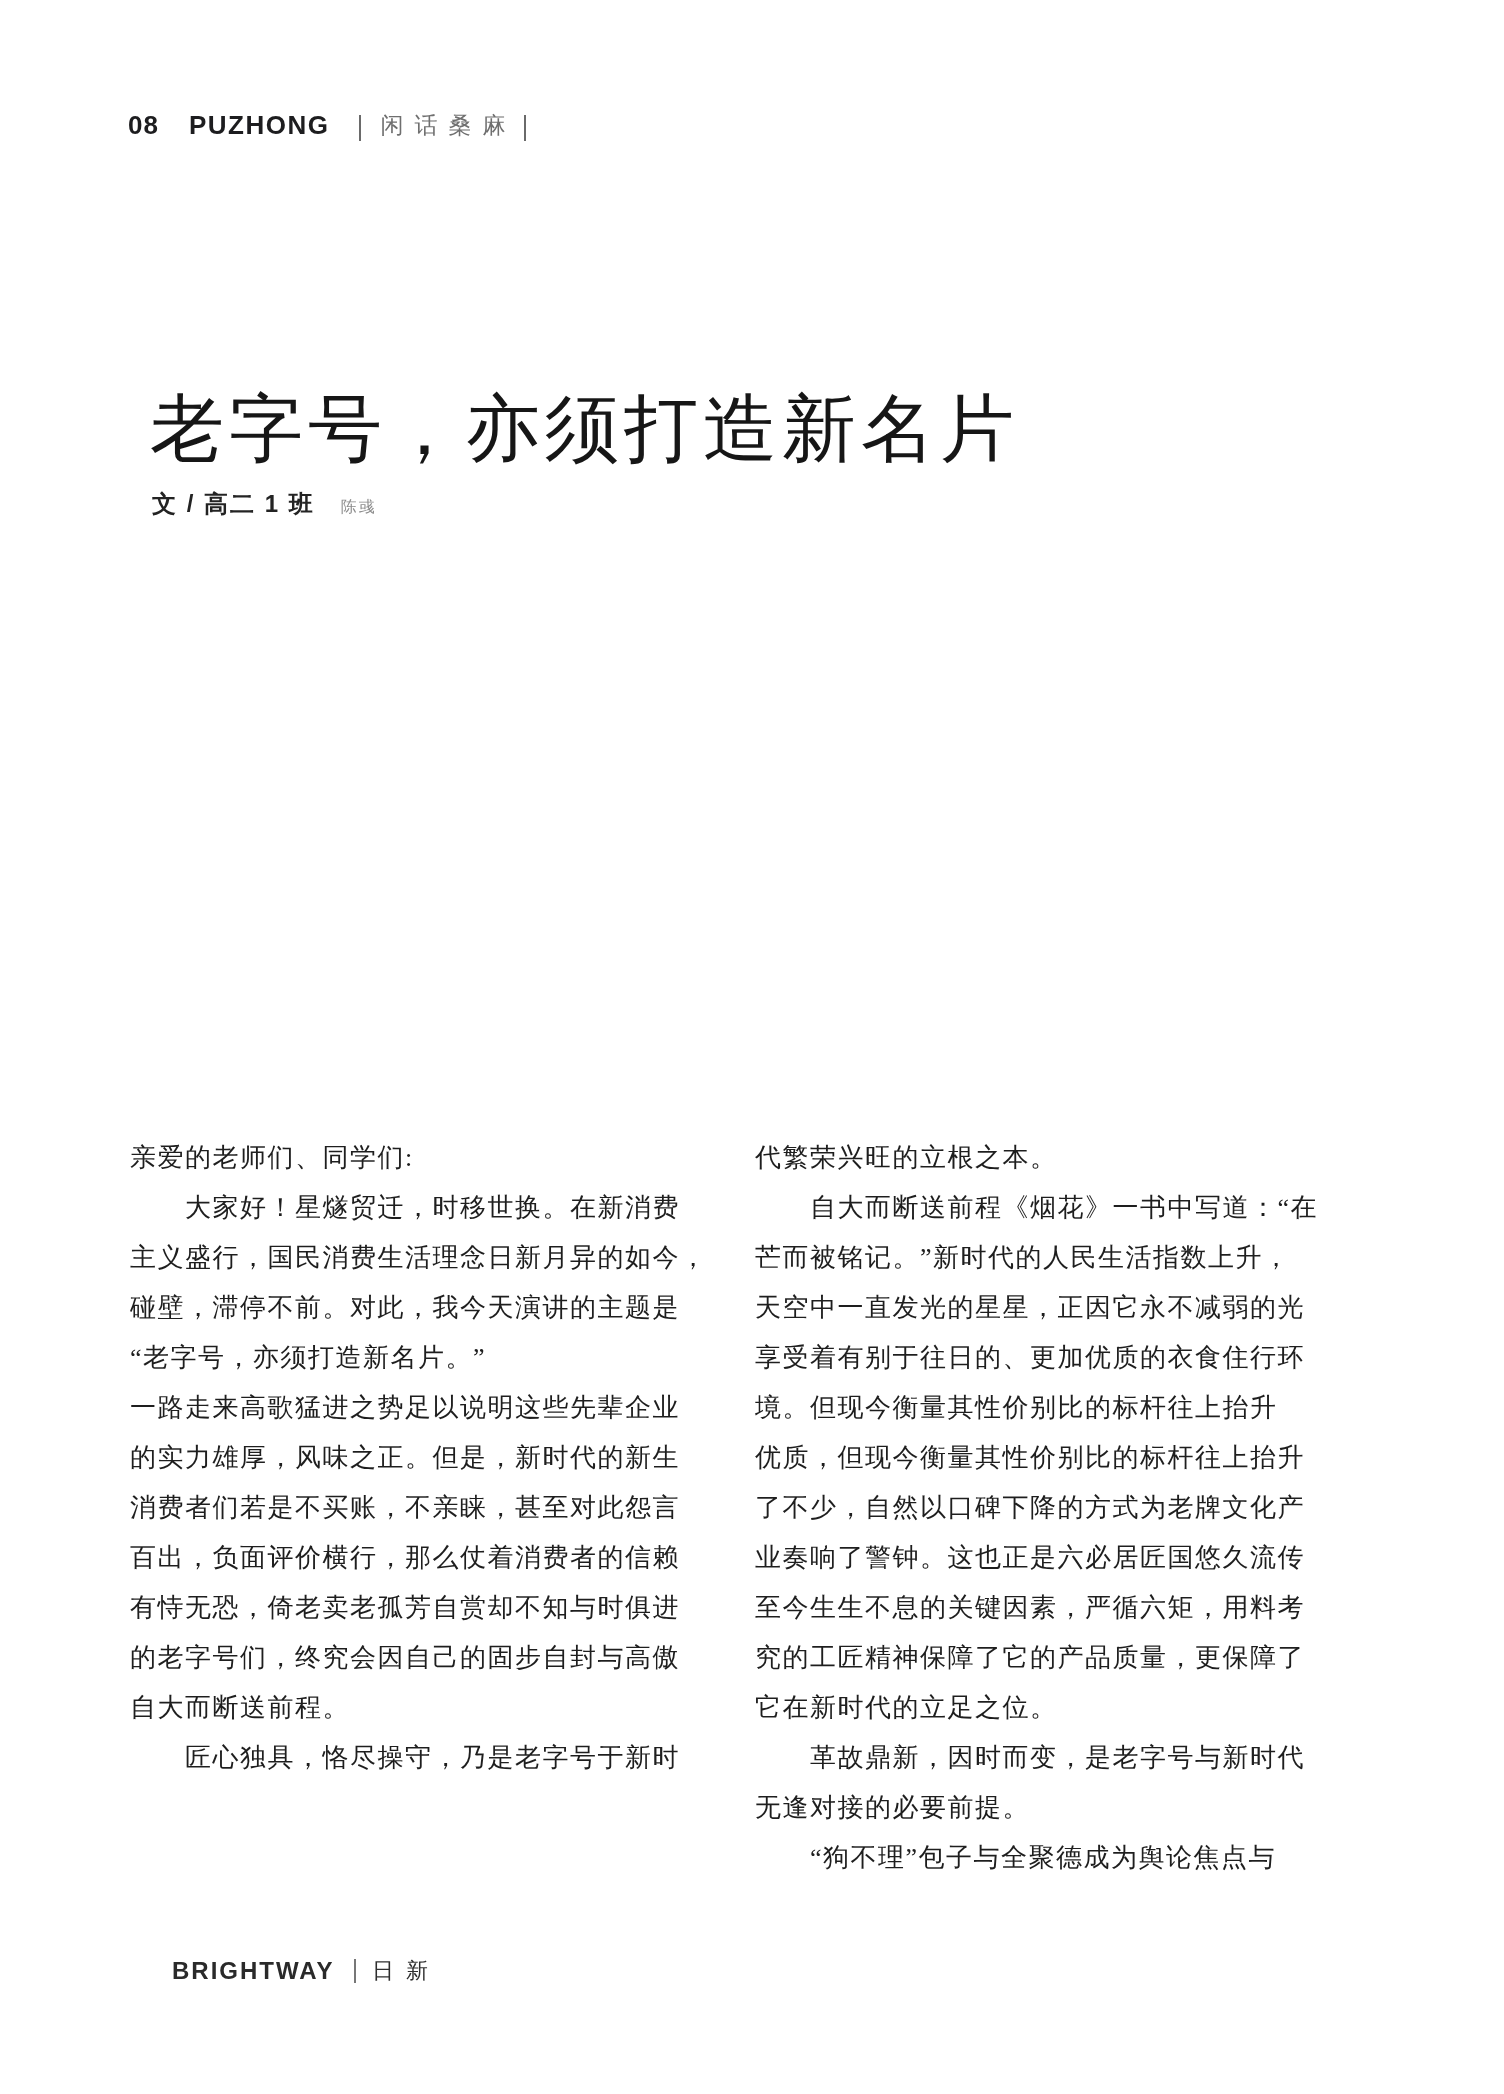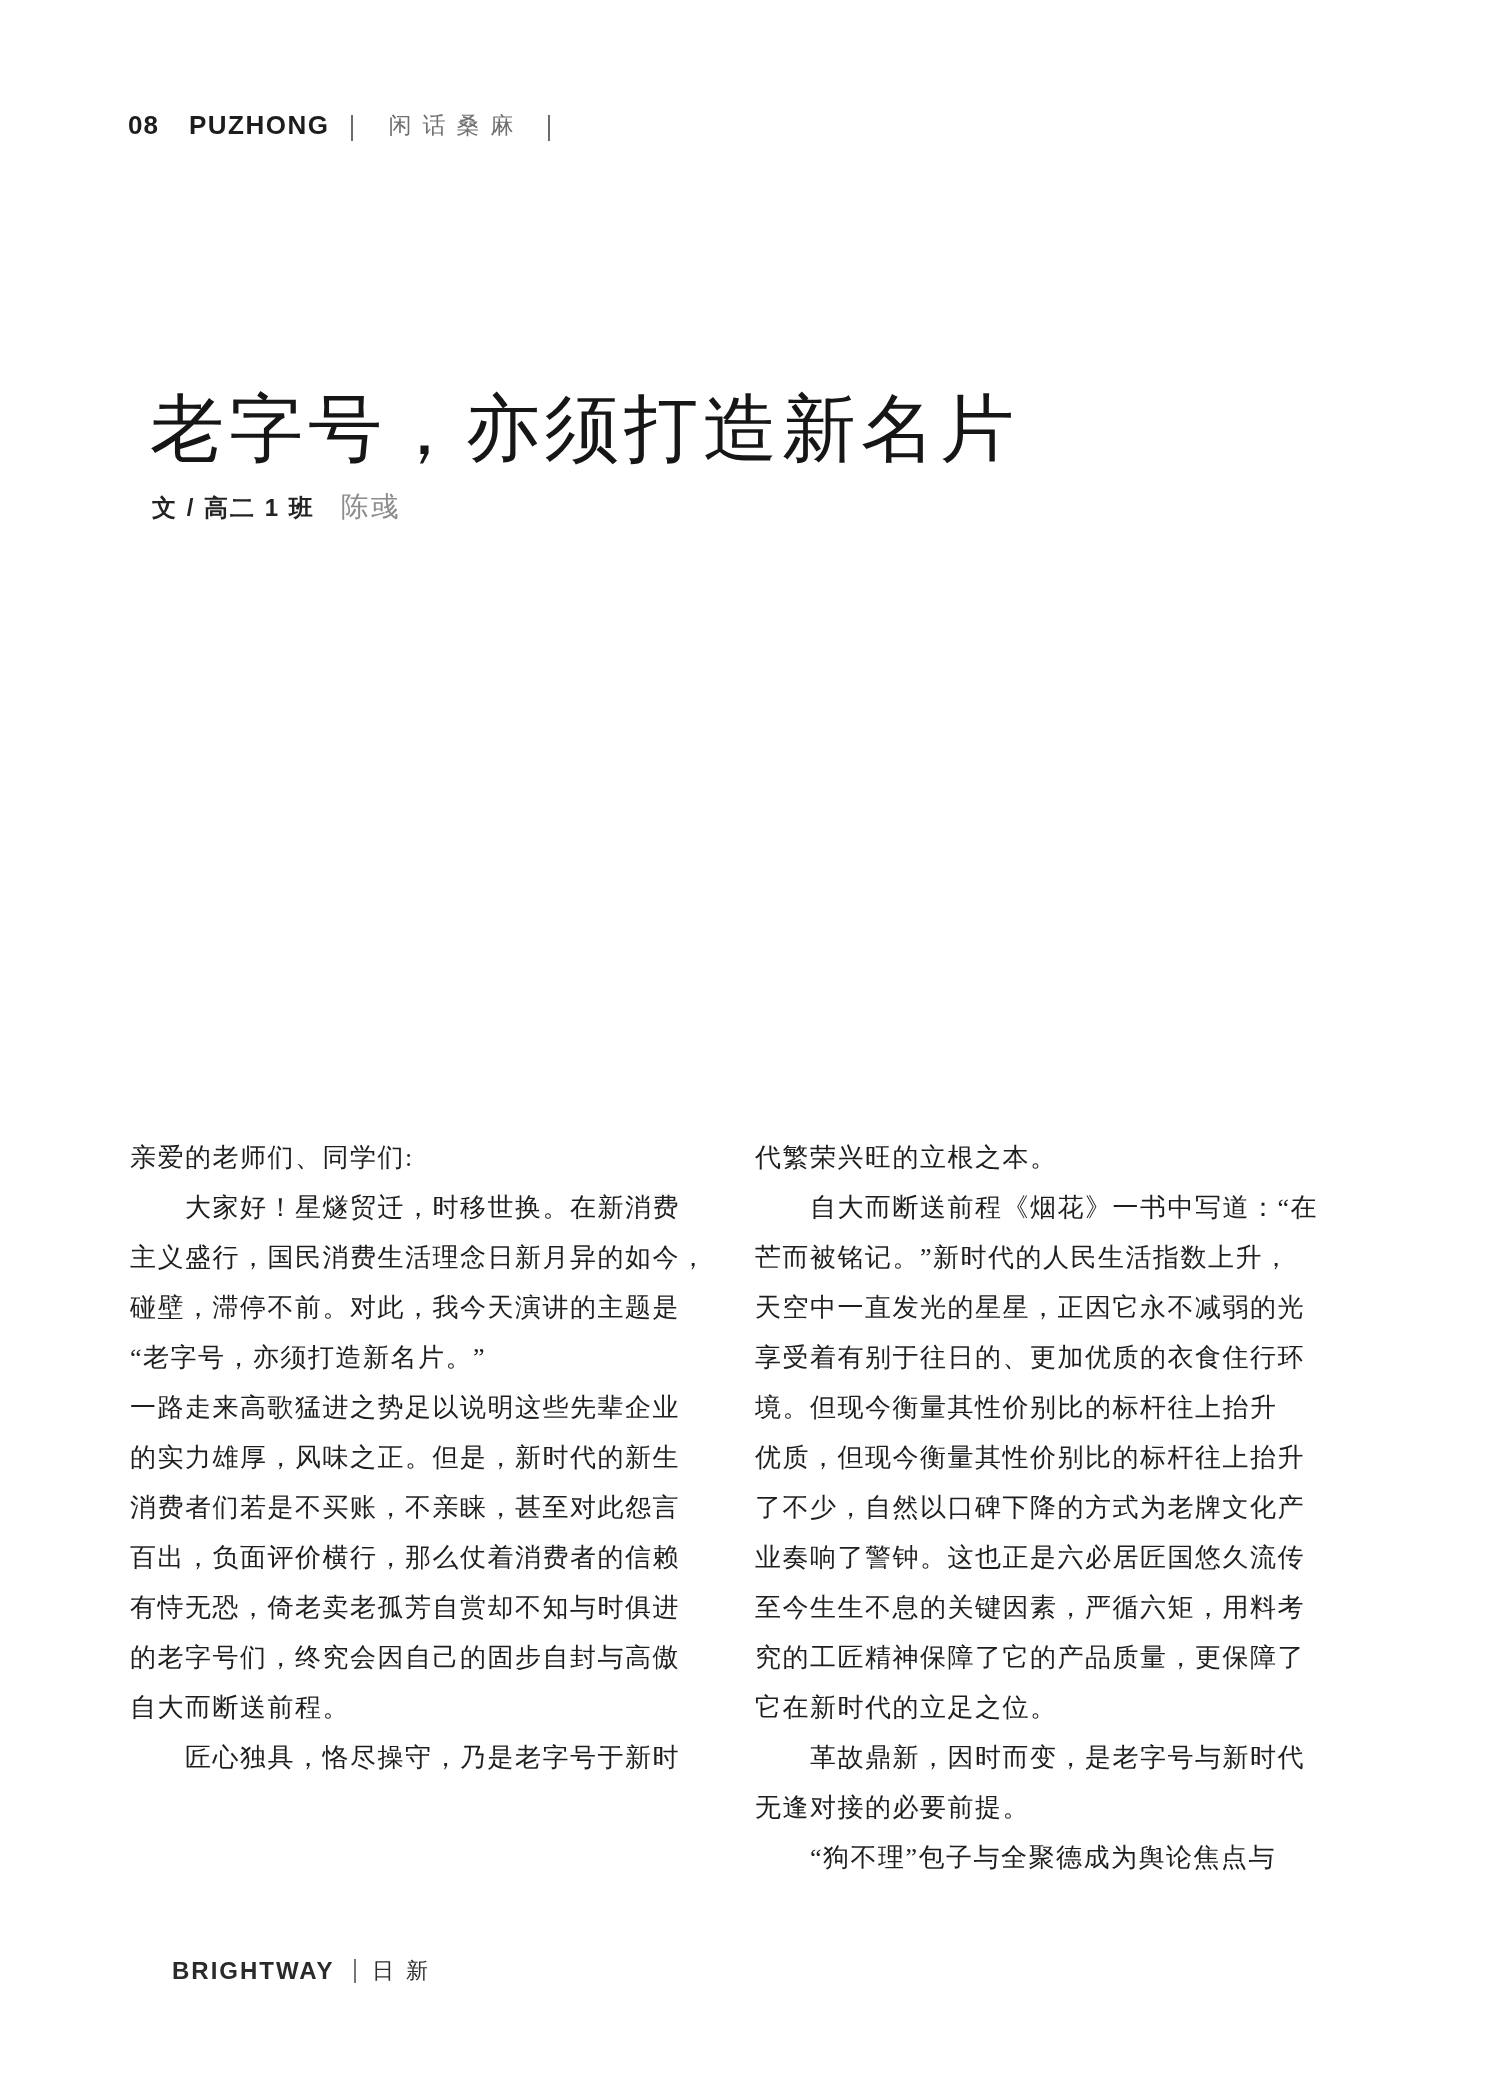--- a/index.html
+++ b/index.html
@@ -25,21 +25,21 @@
     letter-spacing: 1px;
   }
   .brand {
     font-size: 26px; font-weight: 800; color: #1d1d1f;
     letter-spacing: 1.5px; margin-left: 30px;
   }
   .vbar {
     width: 2px; height: 26px; background: #6a6a6a;
     display: inline-block;
   }
-  .section-wrap { display: flex; align-items: flex-end; margin-left: 22px; gap: 16px; }
+  .section-wrap { display: flex; align-items: flex-end; margin-left: 30px; }
   .section-name {
     font-size: 23px; color: #6f6f6f;
     letter-spacing: 11px; margin: 0 8px 0 19px;
   }
 
   
   .article-title {
     position: absolute; top: 330px; left: 150px;
     font-size: 74px; color: #161616;
     letter-spacing: 5px; font-weight: 500;
@@ -47,21 +47,21 @@
   }
   .byline {
     position: absolute; top: 488px; left: 152px;
     display: flex; align-items: baseline;
   }
   .byline-prefix {
     font-size: 24px; font-weight: 700; color: #232323;
     letter-spacing: 2px;
   }
   .byline-author {
-    font-size: 28px; color: #8c8c8c; margin-left: 26px;
+    font-size: 16px; color: #8c8c8c; margin-left: 26px;
     letter-spacing: 2px;
   }
 
   
   .column {
     position: absolute; top: 1133px;
     width: 585px;
   }
   .column-left  { left: 130px; }
   .column-right { left: 755px; }

